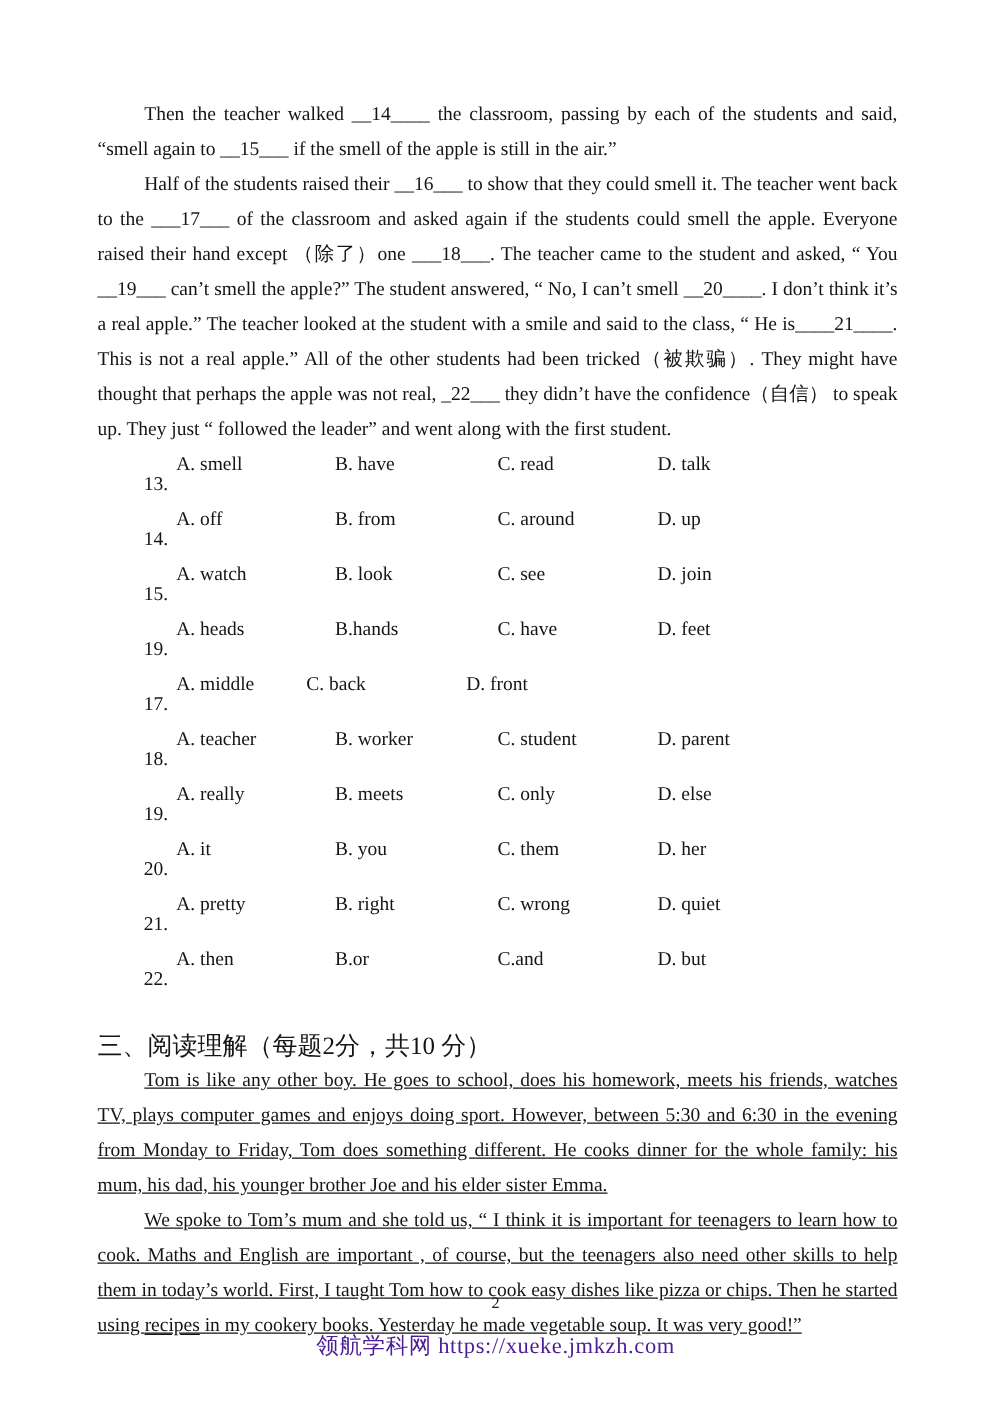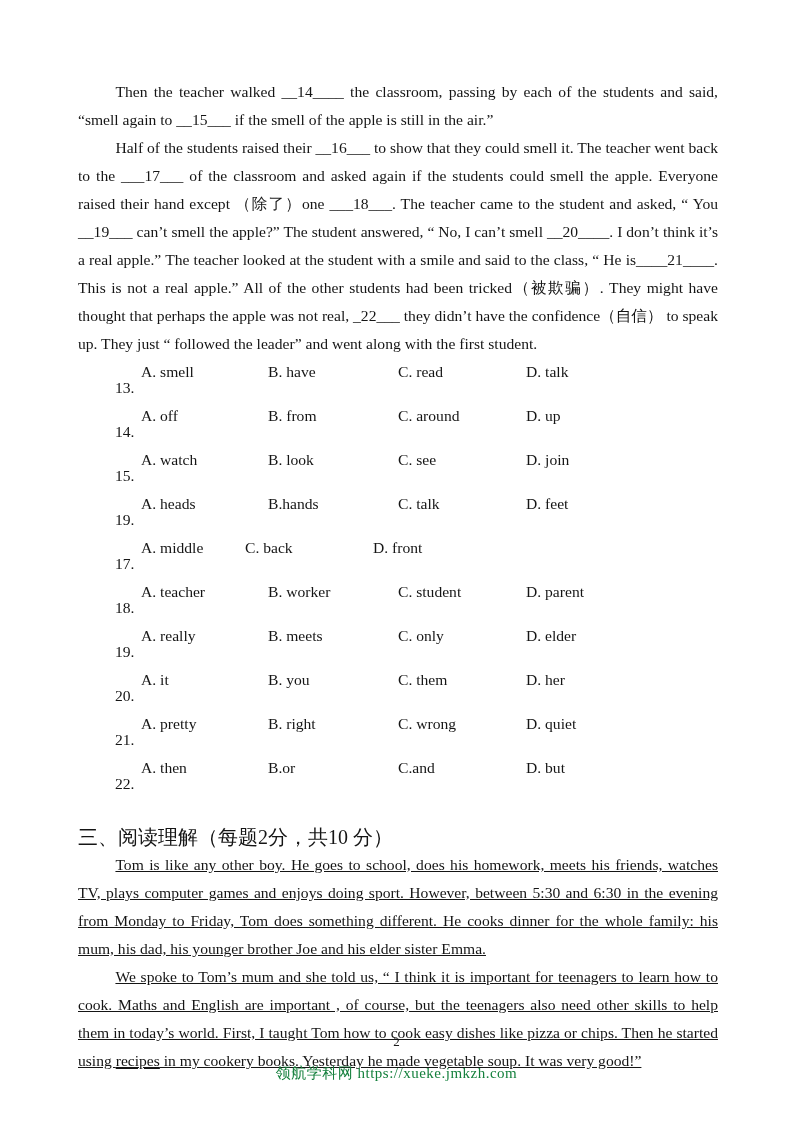--- a/index.html
+++ b/index.html
@@ -49,23 +49,23 @@
     text-align: center;
     font-size: 13px;
     color: #1a1a1a;
   }
   .watermark {
     position: absolute;
     top: 1064px;
     left: 0;
     width: 100%;
     text-align: center;
-    font-size: 15px;
+    font-size: 18px;
     letter-spacing: 0.5px;
-    color: #15803d;
+    color: #4c1d95;
   }
 </style>
 </head>
 <body>
 
 <div class="page">
   <div class="content">
 
     <div id="cloze-paragraphs">
         <p>Then the teacher walked __14____ the classroom, passing by each of the students and said, “smell again to __15___ if the smell of the apple is still in the air.”</p>
@@ -91,42 +91,42 @@
           <span class="q-num">15.</span>
           <span class="q-a">A. watch</span>
           <span class="q-b">B. look</span>
           <span class="q-c">C. see</span>
           <span class="q-d">D. join</span>
         </div>
         <div class="q-row">
           <span class="q-num">19.</span>
           <span class="q-a">A. heads</span>
           <span class="q-b">B.hands</span>
-          <span class="q-c">C. talk</span>
+          <span class="q-c">C. have</span>
           <span class="q-d">D. feet</span>
         </div>
         <div class="q-row">
           <span class="q-num">17.</span>
           <span class="q-a">A. middle</span>
           <span class="q-c">C. back</span>
           <span class="q-d">D. front</span>
         </div>
         <div class="q-row">
           <span class="q-num">18.</span>
           <span class="q-a">A. teacher</span>
           <span class="q-b">B. worker</span>
           <span class="q-c">C. student</span>
           <span class="q-d">D. parent</span>
         </div>
         <div class="q-row">
           <span class="q-num">19.</span>
           <span class="q-a">A. really</span>
           <span class="q-b">B. meets</span>
           <span class="q-c">C. only</span>
-          <span class="q-d">D. elder</span>
+          <span class="q-d">D. else</span>
         </div>
         <div class="q-row">
           <span class="q-num">20.</span>
           <span class="q-a">A. it</span>
           <span class="q-b">B. you</span>
           <span class="q-c">C. them</span>
           <span class="q-d">D. her</span>
         </div>
         <div class="q-row">
           <span class="q-num">21.</span>

